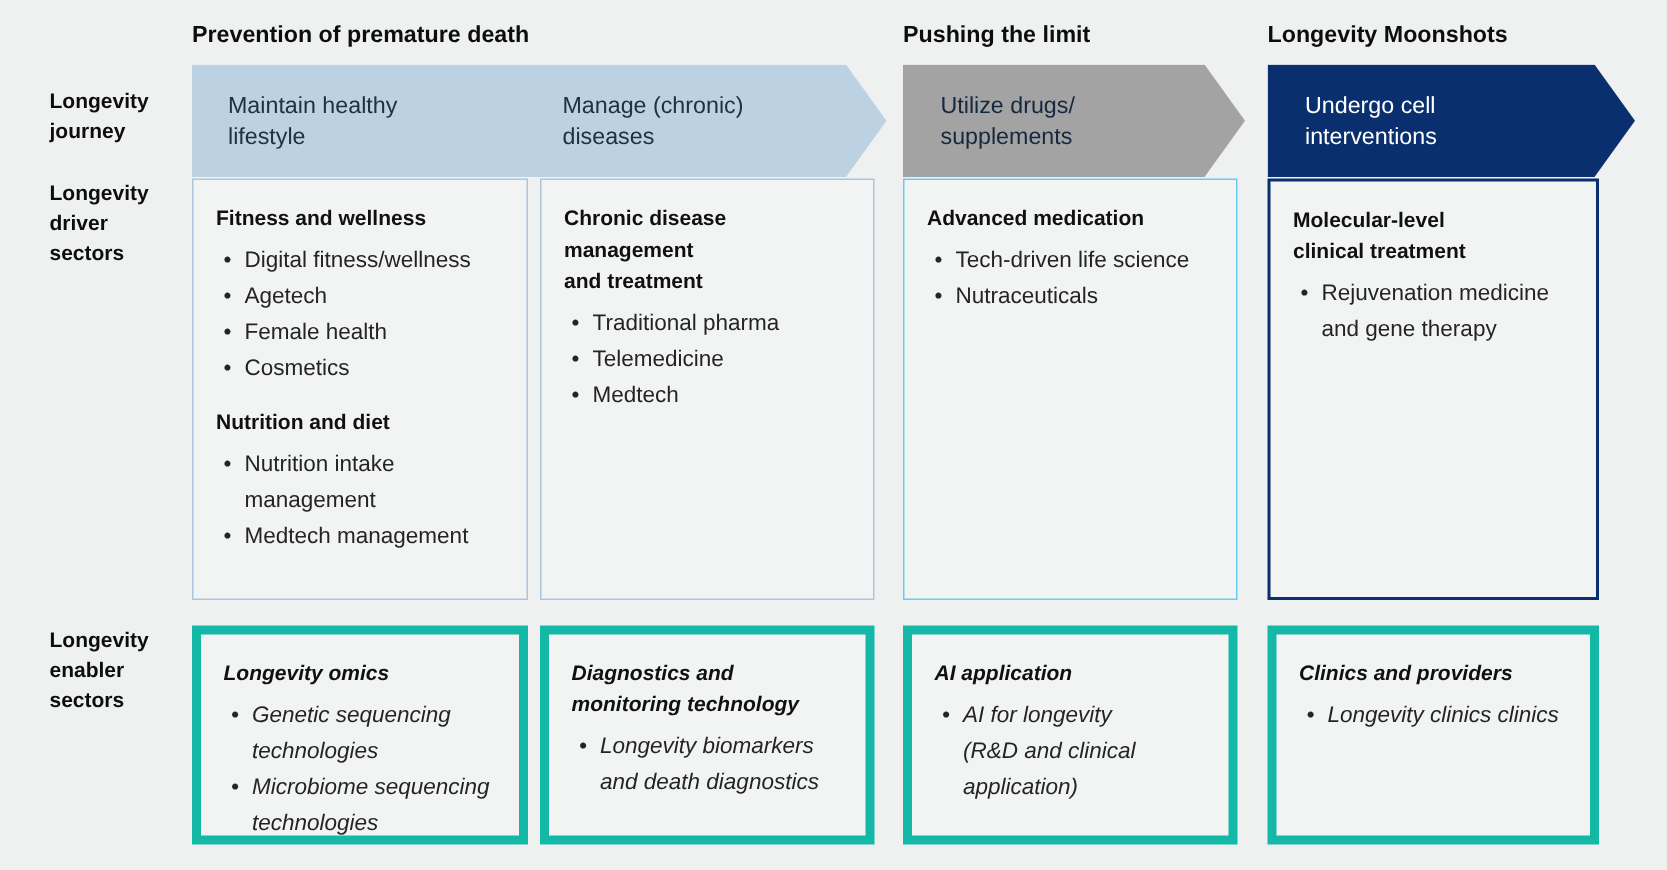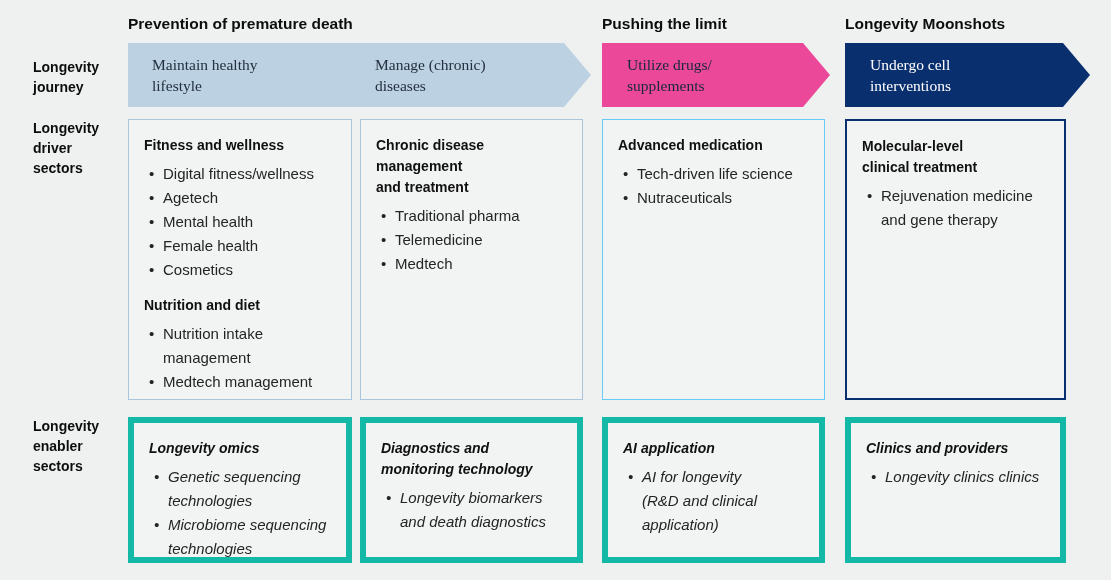--- a/index.html
+++ b/index.html
@@ -37,26 +37,25 @@
     color: #0d0d0d;
   }
   #lab-journey { top: 57px; }
   #lab-driver  { top: 118px; }
   #lab-enabler { top: 416px; }
 
   
   .seg {
     position: absolute;
     top: 43px;
-    height: 64px;
+    height: 75px;
     clip-path: polygon(0 0, calc(100% - 27px) 0, 100% 50%, calc(100% - 27px) 100%, 0 100%);
-    font-family: Liberation Serif, serif;
   }
   #seg1 { left: 128px; width: 463px; background: #bcd1e2; }
-  #seg2 { left: 602px; width: 228px; background: #ec4899; }
+  #seg2 { left: 602px; width: 228px; background: #a3a3a3; }
   #seg3 { left: 845px; width: 245px; background: #0a2f6e; }
   .seg-label {
     position: absolute;
     top: 50%;
     transform: translateY(-50%);
     font-size: 15.5px;
     line-height: 21px;
     white-space: pre-line;
     color: #22303f;
   }
@@ -133,21 +132,20 @@
 <div class="seg" id="seg3">
   <div class="seg-label">Undergo cell
 interventions</div>
 </div>
 
 <div class="box driver" id="d1">
   <div class="group">
     <h3>Fitness and wellness</h3>
     <div class="bullet">Digital fitness/wellness</div>
     <div class="bullet">Agetech</div>
-    <div class="bullet">Mental health</div>
     <div class="bullet">Female health</div>
     <div class="bullet">Cosmetics</div>
   </div>
   <div class="group">
     <h3>Nutrition and diet</h3>
     <div class="bullet">Nutrition intake
 management</div>
     <div class="bullet">Medtech management</div>
   </div>
 </div>

